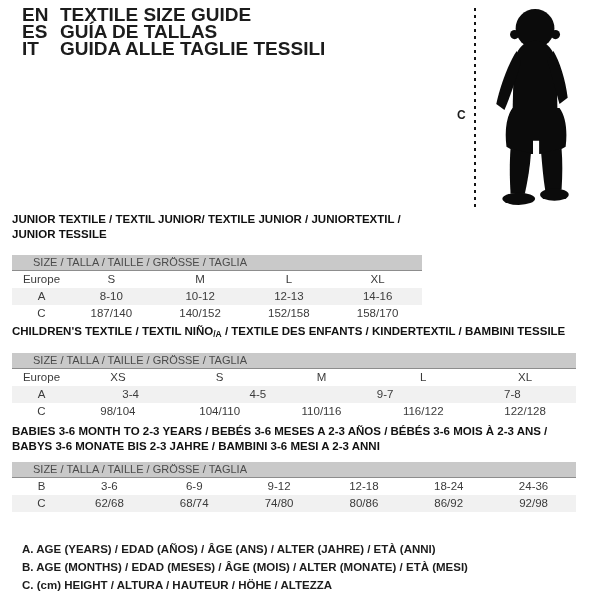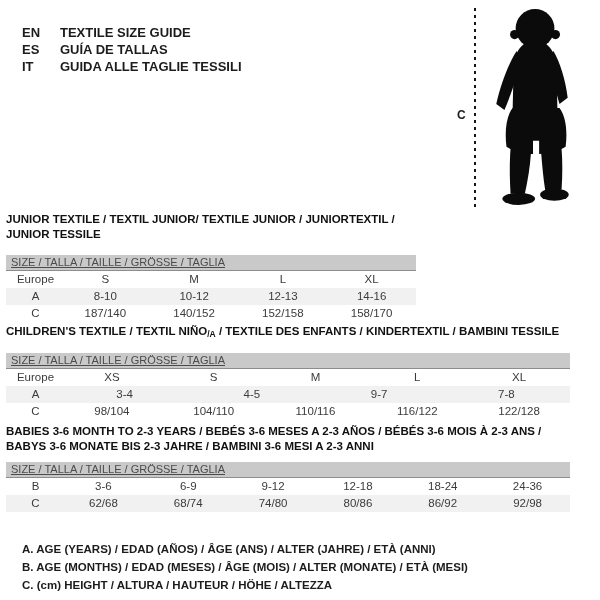--- a/index.html
+++ b/index.html
@@ -6,45 +6,45 @@
     --header-bar:#c9c9c9; --header-bar-border:#8d8d8d; --alt-row:#f1f1f1;
     --text:#1c1c1c; --table-text:#3b3b3b; --bar-text:#4b4b4b; --silhouette:#0b0b0b;
   }
   *{box-sizing:border-box; margin:0; padding:0;}
   html,body{width:600px;height:600px;}
   body{
     position:relative; background:#ffffff; overflow:hidden;
     font-family:"Liberation Sans", sans-serif; color:var(--text);
   }
   
-  .langs{position:absolute; top:24px; left:22px; font-weight:bold; font-size:13px;}
+  .langs{position:absolute; top:6px; left:22px; font-weight:bold; font-size:19px;}
   .lang-row{line-height:17px; display:flex;}
   .lang-code{width:38px; display:inline-block;}
   
   .figure{position:absolute; top:5px; left:455px; width:142px; height:206px;}
   .figure-label{position:absolute; left:2px; top:103px; font-weight:bold; font-size:12px;}
   .dash-line{
     position:absolute; left:19px; top:3px; width:2px; height:200px;
     background:repeating-linear-gradient(to bottom, #141414 0 3px, transparent 3px 7px);
   }
   .figure svg{position:absolute; left:27px; top:1px; width:102px; height:204px; fill:var(--silhouette);}
   
-  .tsec{position:absolute; left:6px;}
+  .tsec{position:absolute; left:12px;}
   .tsec.t1{top:212px; width:410px;}
   .tsec.t2{top:324px; width:564px;}
   .tsec.t3{top:424px; width:564px;}
   .ttitle{font-weight:bold; font-size:11.5px; line-height:15px; color:#111;}
   .ttitle .subscript{font-size:8.5px; vertical-align:-2px;}
   .t1 .size-bar{margin-top:13px;}
   .t2 .size-bar{margin-top:11px;}
   .t3 .size-bar{margin-top:8px;}
   .size-bar{
     height:16px; line-height:15px; background:var(--header-bar);
     border-bottom:1px solid var(--header-bar-border);
-    font-size:11px; color:var(--bar-text); padding-left:5px;text-decoration:underline;
+    font-size:11px; color:var(--bar-text); padding-left:21px;
   }
   .trow{display:flex; height:17px; line-height:17px; font-size:11.5px; color:var(--table-text);}
   .trow.alt{background:var(--alt-row);}
   .tlabel{width:55px; padding-left:4px; text-align:center;}
   .tcell{flex:1; text-align:center;}
   
   .footnotes{position:absolute; top:540px; left:22px; font-weight:bold; font-size:11.5px;}
   .footnote{line-height:18px;}
 </style>
 </head>

